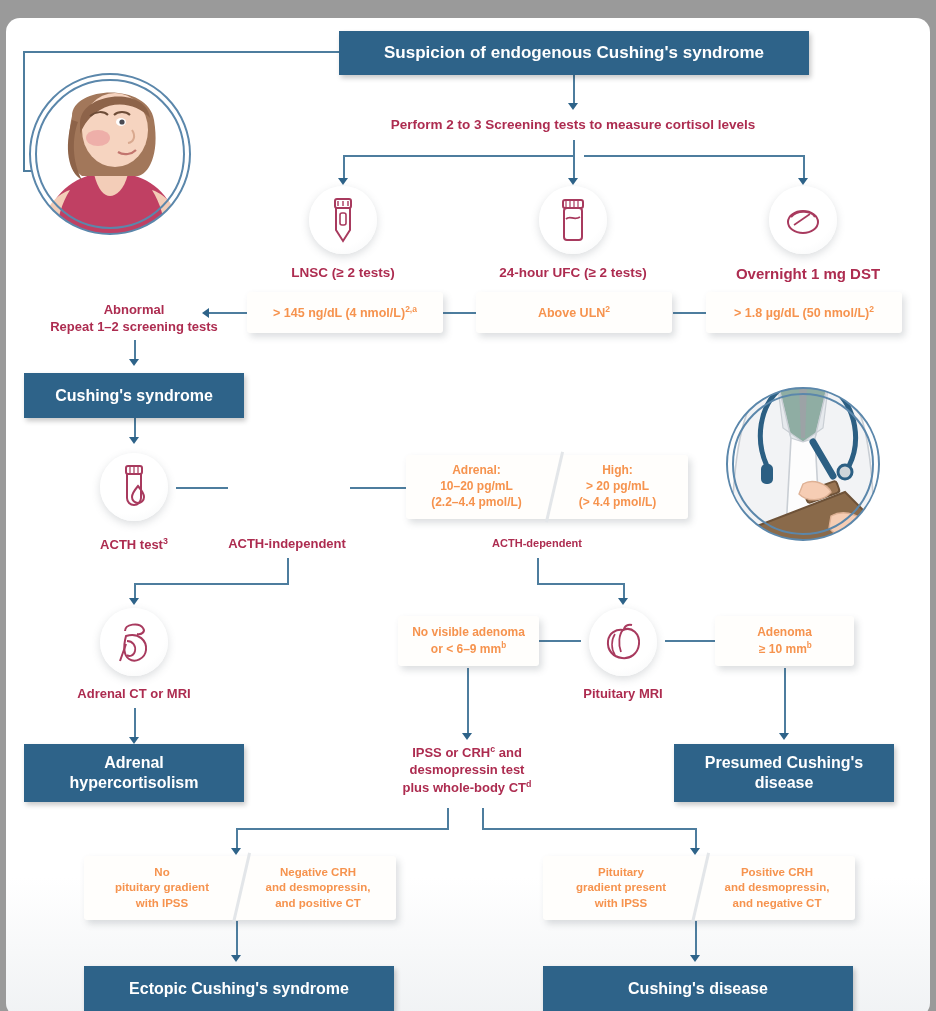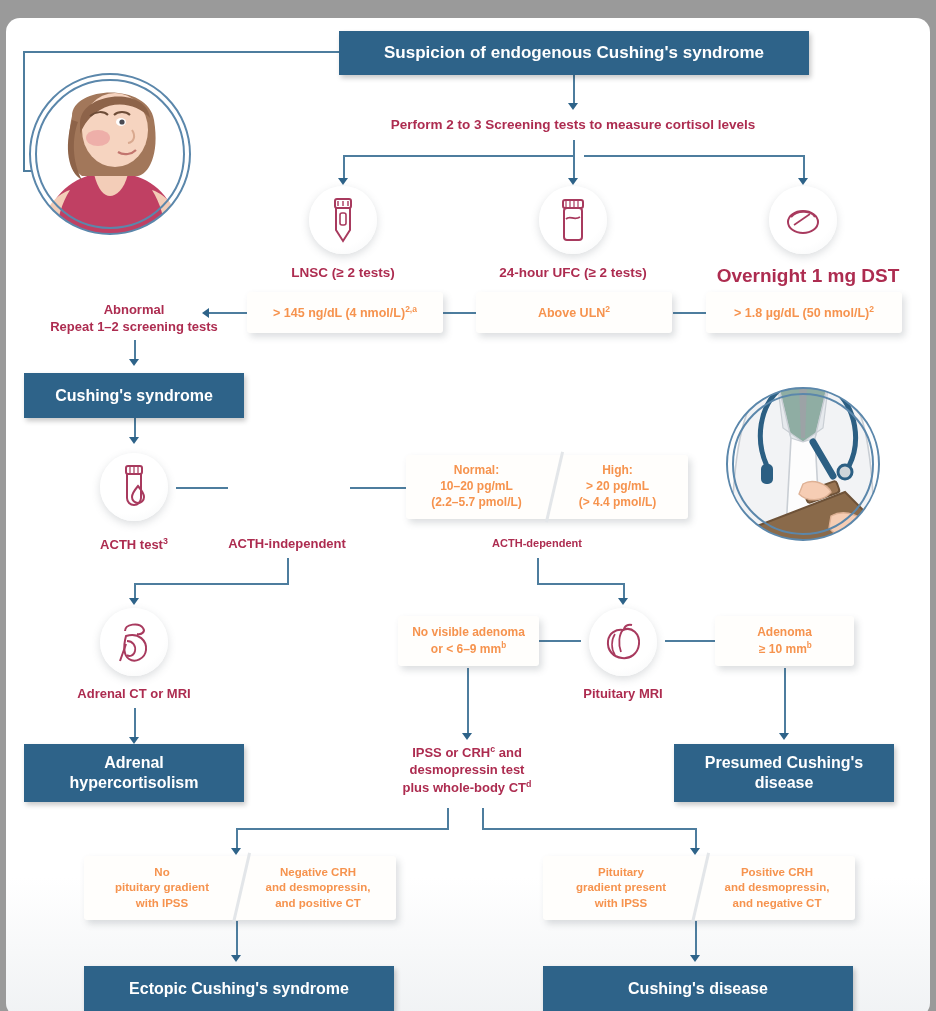--- a/index.html
+++ b/index.html
@@ -275,21 +275,21 @@
       <path d="M12 22 L28 11" stroke="#a83a5e" stroke-width="1.6"></path>
     </svg>
   </div>
 
   <div class="node clabel" style="left:247px; top:246px; width:180px; font-size:13.5px;">
     <span>LNSC (≥ 2 tests)</span>
   </div>
   <div class="node clabel" style="left:467px; top:246px; width:200px; font-size:13.5px;">
     <span>24-hour UFC (≥ 2 tests)</span>
   </div>
-  <div class="node clabel" style="left:707px; top:246px; width:190px; font-size:19px;">
+  <div class="node clabel" style="left:707px; top:246px; width:190px; font-size:15px;">
     <span>Overnight 1 mg DST</span>
   </div>
 
   <div class="node valbox" style="left:241px; top:274px; width:196px; height:41px; font-size:12.5px;">
     <span><span>&gt; 145 ng/dL (4 nmol/L)</span><sup>2,a</sup></span>
   </div>
   <div class="node valbox" style="left:470px; top:274px; width:196px; height:41px; font-size:12.5px;">
     <span><span>Above ULN</span><sup>2</sup></span>
   </div>
   <div class="node valbox" style="left:700px; top:274px; width:196px; height:41px; font-size:12.5px;">
@@ -314,23 +314,23 @@
     </svg>
   </div>
   <div class="node clabel" style="left:58px; top:518px; width:140px; font-size:13px;">
     <span>ACTH test</span><sup>3</sup>
   </div>
 
 
   <div class="node valbox split" style="left:400px; top:437px; width:282px; height:64px; font-size:12px;">
     <div class="half">
       <div>
-        <div>Normal:</div>
+        <div>Adrenal:</div>
         <div>10–20 pg/mL</div>
-        <div>(2.2–5.7 pmol/L)</div>
+        <div>(2.2–4.4 pmol/L)</div>
       </div>
     </div>
     <div class="divider" style="left:130px;"></div>
     <div class="half">
       <div>
         <div>High:</div>
         <div>&gt; 20 pg/mL</div>
         <div>(&gt; 4.4 pmol/L)</div>
       </div>
     </div>

